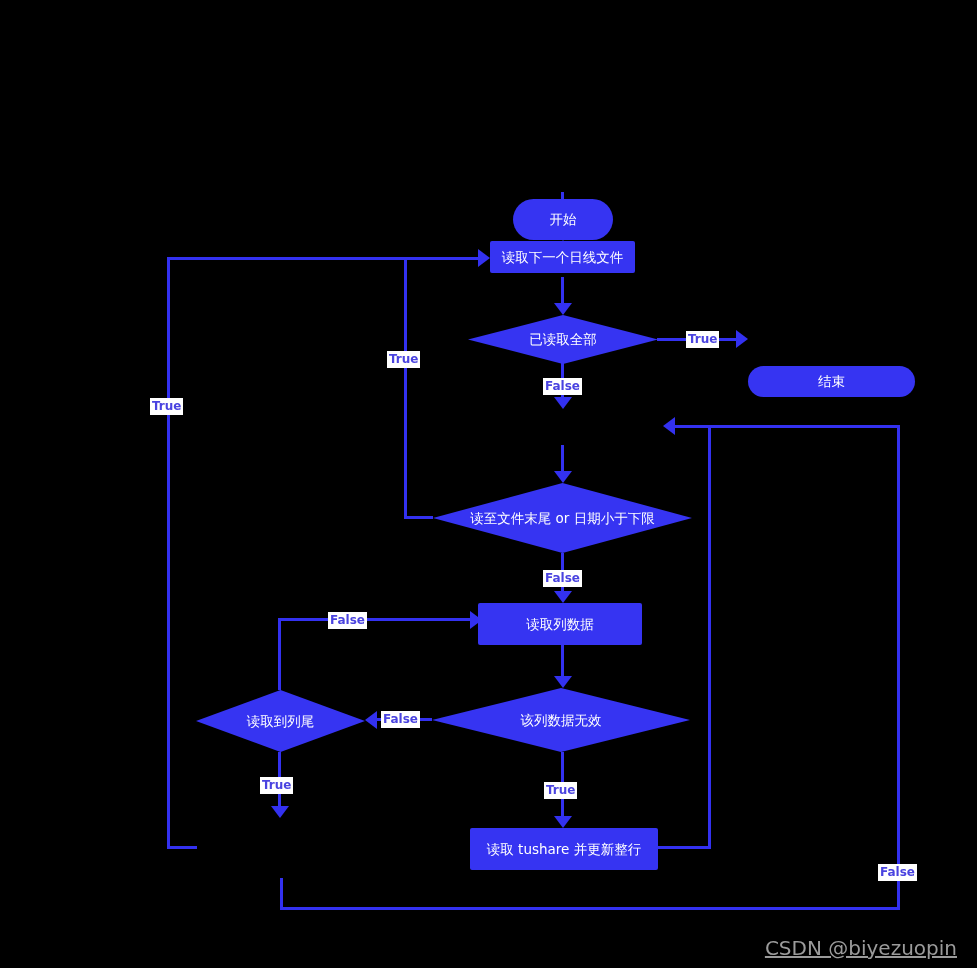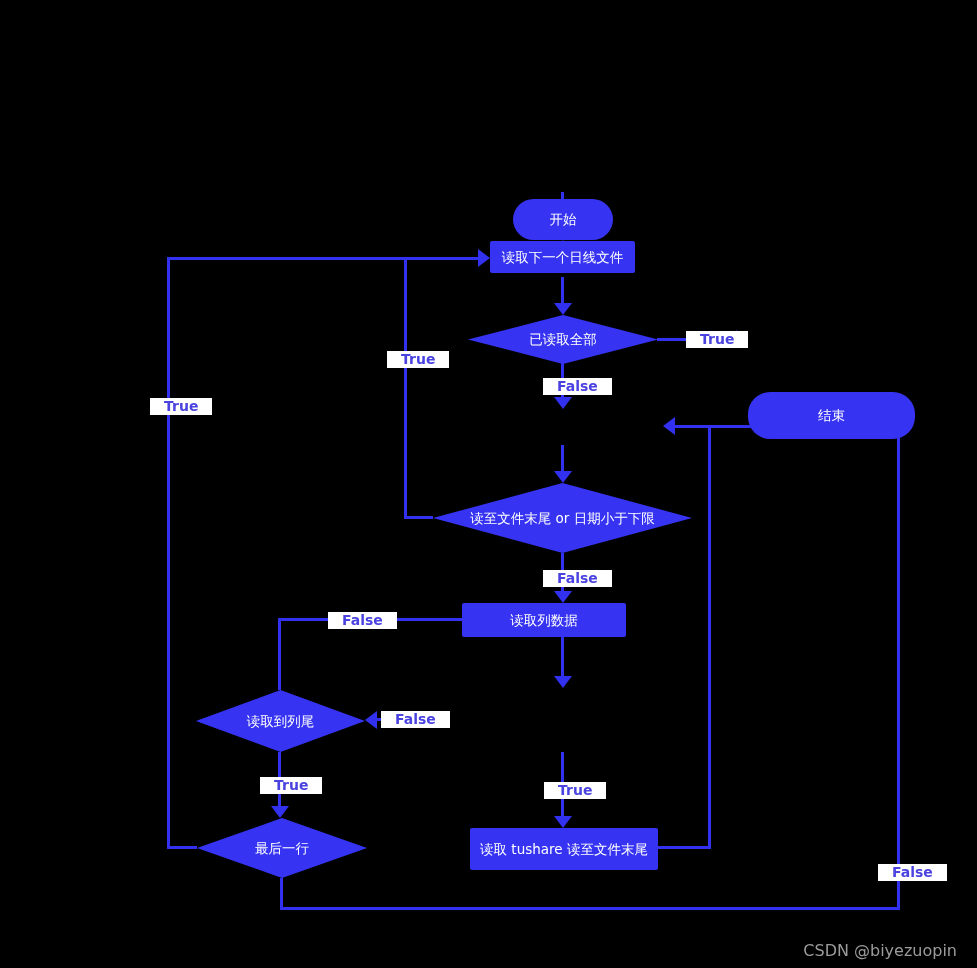--- a/index.html
+++ b/index.html
@@ -19,24 +19,24 @@
   .diamond{clip-path:polygon(50% 0,100% 50%,50% 100%,0 50%);}
   .hl,.vl{position:absolute;background:var(--line,#3331f0);}
   .hl{height:3px;}
   .vl{width:3px;}
   .ah{position:absolute;width:0;height:0;border-style:solid;border-color:transparent;}
   .ah-down{border-width:12px 9px 0 9px;border-top-color:var(--line,#3331f0);}
   .ah-right{border-width:9px 0 9px 12px;border-left-color:var(--line,#3331f0);}
   .ah-left{border-width:9px 12px 9px 0;border-right-color:var(--line,#3331f0);}
   .elabel{
     position:absolute;background:var(--chipbg,#fff);color:var(--chiptext,#4a43e0);
-    font-weight:bold;font-size:14px;line-height:17px;padding:0 14px;white-space:nowrap;
+    font-weight:bold;font-size:12px;line-height:17px;padding:0 2px;white-space:nowrap;
   }
   .watermark{
-    position:absolute;right:20px;bottom:8px;color:var(--wm,#9b9b9b);font-size:16px;
+    position:absolute;right:20px;bottom:8px;color:var(--wm,#9b9b9b);font-size:20px;text-decoration:underline;
   }
 </style>
 </head>
 <body style="--bg: #000000; --shape: #3634f2; --line: #3331f0; --nodetext: #ffffff; --chiptext: #4a43e0; --chipbg: #ffffff; --wm: #9b9b9b;">
 
 <div id="canvas">
 
   <div class="vl" style="left:561px;top:192px;height:40px"></div>
   <div class="ah ah-down" style="left:554px;top:229px"></div>
 
@@ -98,28 +98,28 @@
   <div class="elabel" style="left:260px;top:777px">True</div>
   <div class="elabel" style="left:544px;top:782px">True</div>
   <div class="elabel" style="left:878px;top:864px">False</div>
 
   <div class="node pill" style="left:513px;top:151px;width:100px;height:41px">开始</div>
 
   <div class="node rect" style="left:490px;top:241px;width:145px;height:32px">读取下一个日线文件</div>
 
   <div class="node diamond" style="left:468px;top:315px;width:190px;height:49px">已读取全部</div>
 
-  <div class="node pill" style="left:748px;top:344px;width:167px;height:47px">结束</div>
+  <div class="node pill" style="left:748px;top:318px;width:167px;height:31px">结束</div>
 
 
   <div class="node diamond" style="left:433px;top:483px;width:259px;height:70px">读至文件末尾 or 日期小于下限</div>
 
-  <div class="node rect" style="left:462px;top:603px;width:164px;height:34px">读取列数据</div>
+  <div class="node rect" style="left:478px;top:603px;width:164px;height:42px">读取列数据</div>
 
   <div class="node diamond" style="left:196px;top:690px;width:169px;height:62px">读取到列尾</div>
 
+  <div class="node diamond" style="left:432px;top:688px;width:258px;height:64px">该列数据无效</div>
 
-  <div class="node diamond" style="left:197px;top:818px;width:170px;height:60px">最后一行</div>
 
-  <div class="node rect" style="left:470px;top:828px;width:188px;height:42px">读取 tushare 读至文件末尾</div>
+  <div class="node rect" style="left:470px;top:828px;width:188px;height:42px">读取 tushare 并更新整行</div>
 
   <div class="watermark">CSDN @biyezuopin</div>
 </div>
 
 </body></html>

